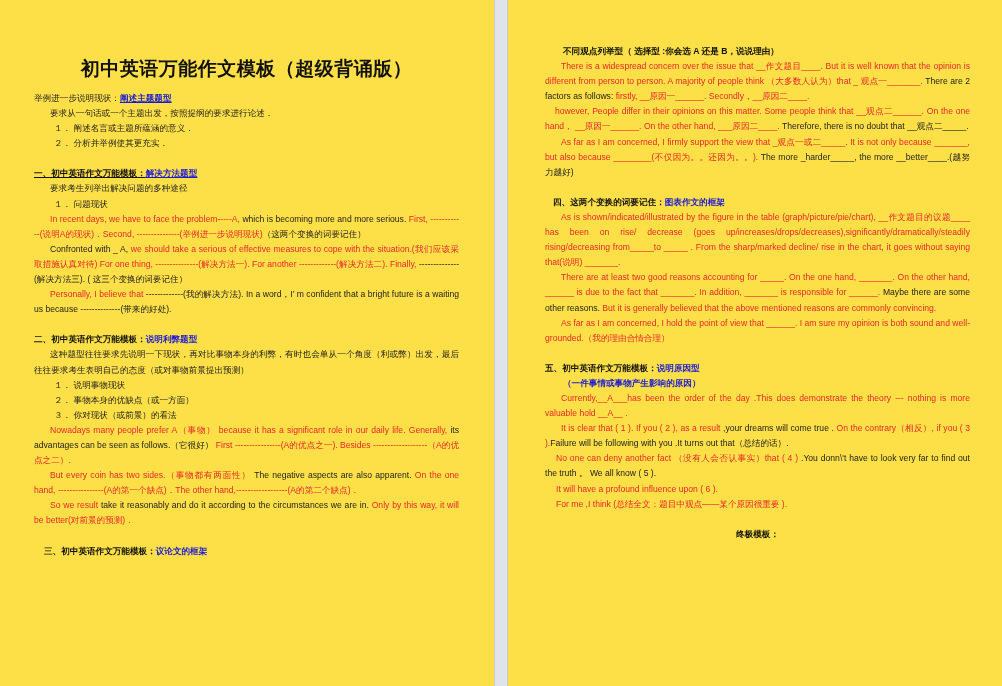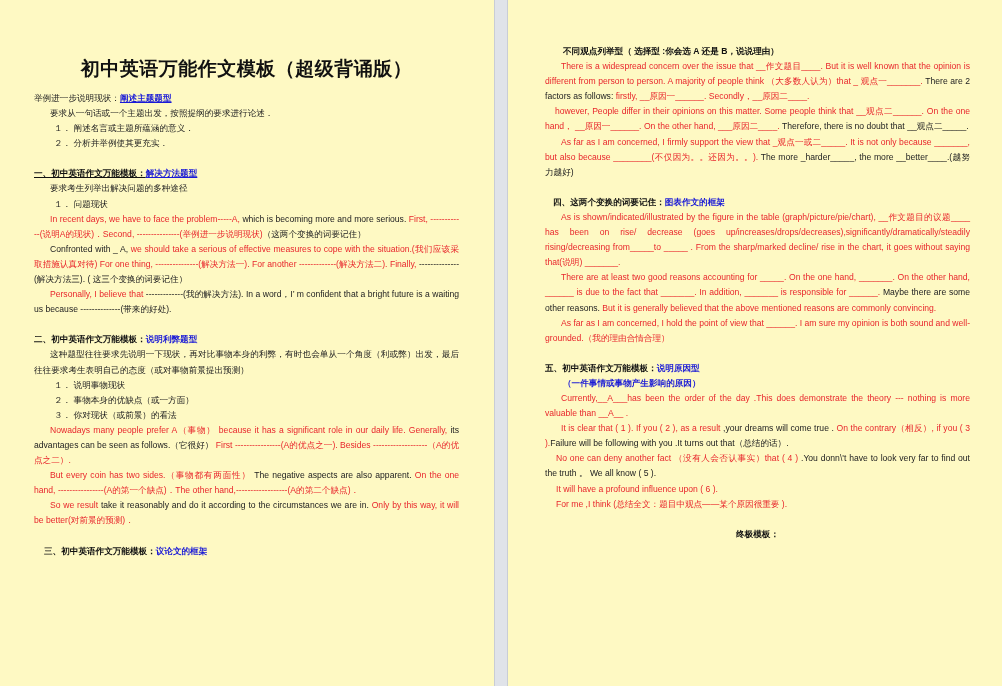--- a/index.html
+++ b/index.html
@@ -4,21 +4,21 @@
 <style>
   html, body { margin: 0; padding: 0; }
   body {
     width: 1002px; height: 686px; overflow: hidden;
     background: #ffffff;
     font-family: "Liberation Sans", "DejaVu Sans", sans-serif;
     color: #222;
     position: relative;
   }
   .page {
-    position: absolute; top: 0; height: 686px; background: #fef9c3; overflow: hidden;
+    position: absolute; top: 0; height: 686px; background: #fde047; overflow: hidden;
   }
   .page-left { left: 0; width: 494px; }
   .page-right { left: 508px; width: 494px; }
   .gutter {
     position: absolute; top: 0; left: 494px; width: 14px; height: 686px;
     background: #e0e3e9;
     border-left: 1px solid #c9cdd5; border-right: 1px solid #c9cdd5;
     box-sizing: border-box;
   }
   .content { position: absolute; font-size: 8.6px; line-height: 15.1px; }
@@ -126,21 +126,21 @@
       <span class="red">There are at least two good reasons accounting for _____. On the one hand, _______. On the other hand, ______ is due to the fact that _______. In addition, _______ is responsible for ______.</span><span> Maybe there are some other reasons. </span><span class="red">But it is generally believed that the above mentioned reasons are commonly convincing.</span>
     </div>
     <div class="para first-indent red">As far as I am concerned, I hold the point of view that ______. I am sure my opinion is both sound and well-grounded.（我的理由合情合理）</div>
 
     <div class="spacer"></div>
 
     <div class="line">
       <span class="bold">五、初中英语作文万能模板：</span><span class="blue">说明原因型</span>
     </div>
     <div class="line blue" style="padding-left:18px">（一件事情或事物产生影响的原因）</div>
-    <div class="para first-indent red">Currently,__A___has been the order of the day .This does demonstrate the theory --- nothing is more valuable than  __A__  .</div>
+    <div class="para first-indent red">Currently,__A___has been the order of the day .This does demonstrate the theory --- nothing is more valuable hold  __A__  .</div>
     <div class="para first-indent">
       <span class="red">It is clear that (       1       ). If you (            2            ), as a result</span><span> ,your dreams will come true .</span><span class="red"> On the contrary（相反）, if you (    3   ).</span><span>Failure will be following    with you .It turns out that（总结的话）.</span>
     </div>
     <div class="para" style="text-indent:11px">
       <span class="red">No one can deny another fact （没有人会否认事实）that (        4        )</span><span> .You donn\'t have to look very far to find out the truth 。 We all know (       5          ).</span>
     </div>
     <div class="line red" style="padding-left:11px">It will have a profound influence upon (        6          ).</div>
     <div class="line red" style="padding-left:11px">For me ,I think (总结全文：题目中观点——某个原因很重要            ).</div>
 
     <div class="spacer"></div>

